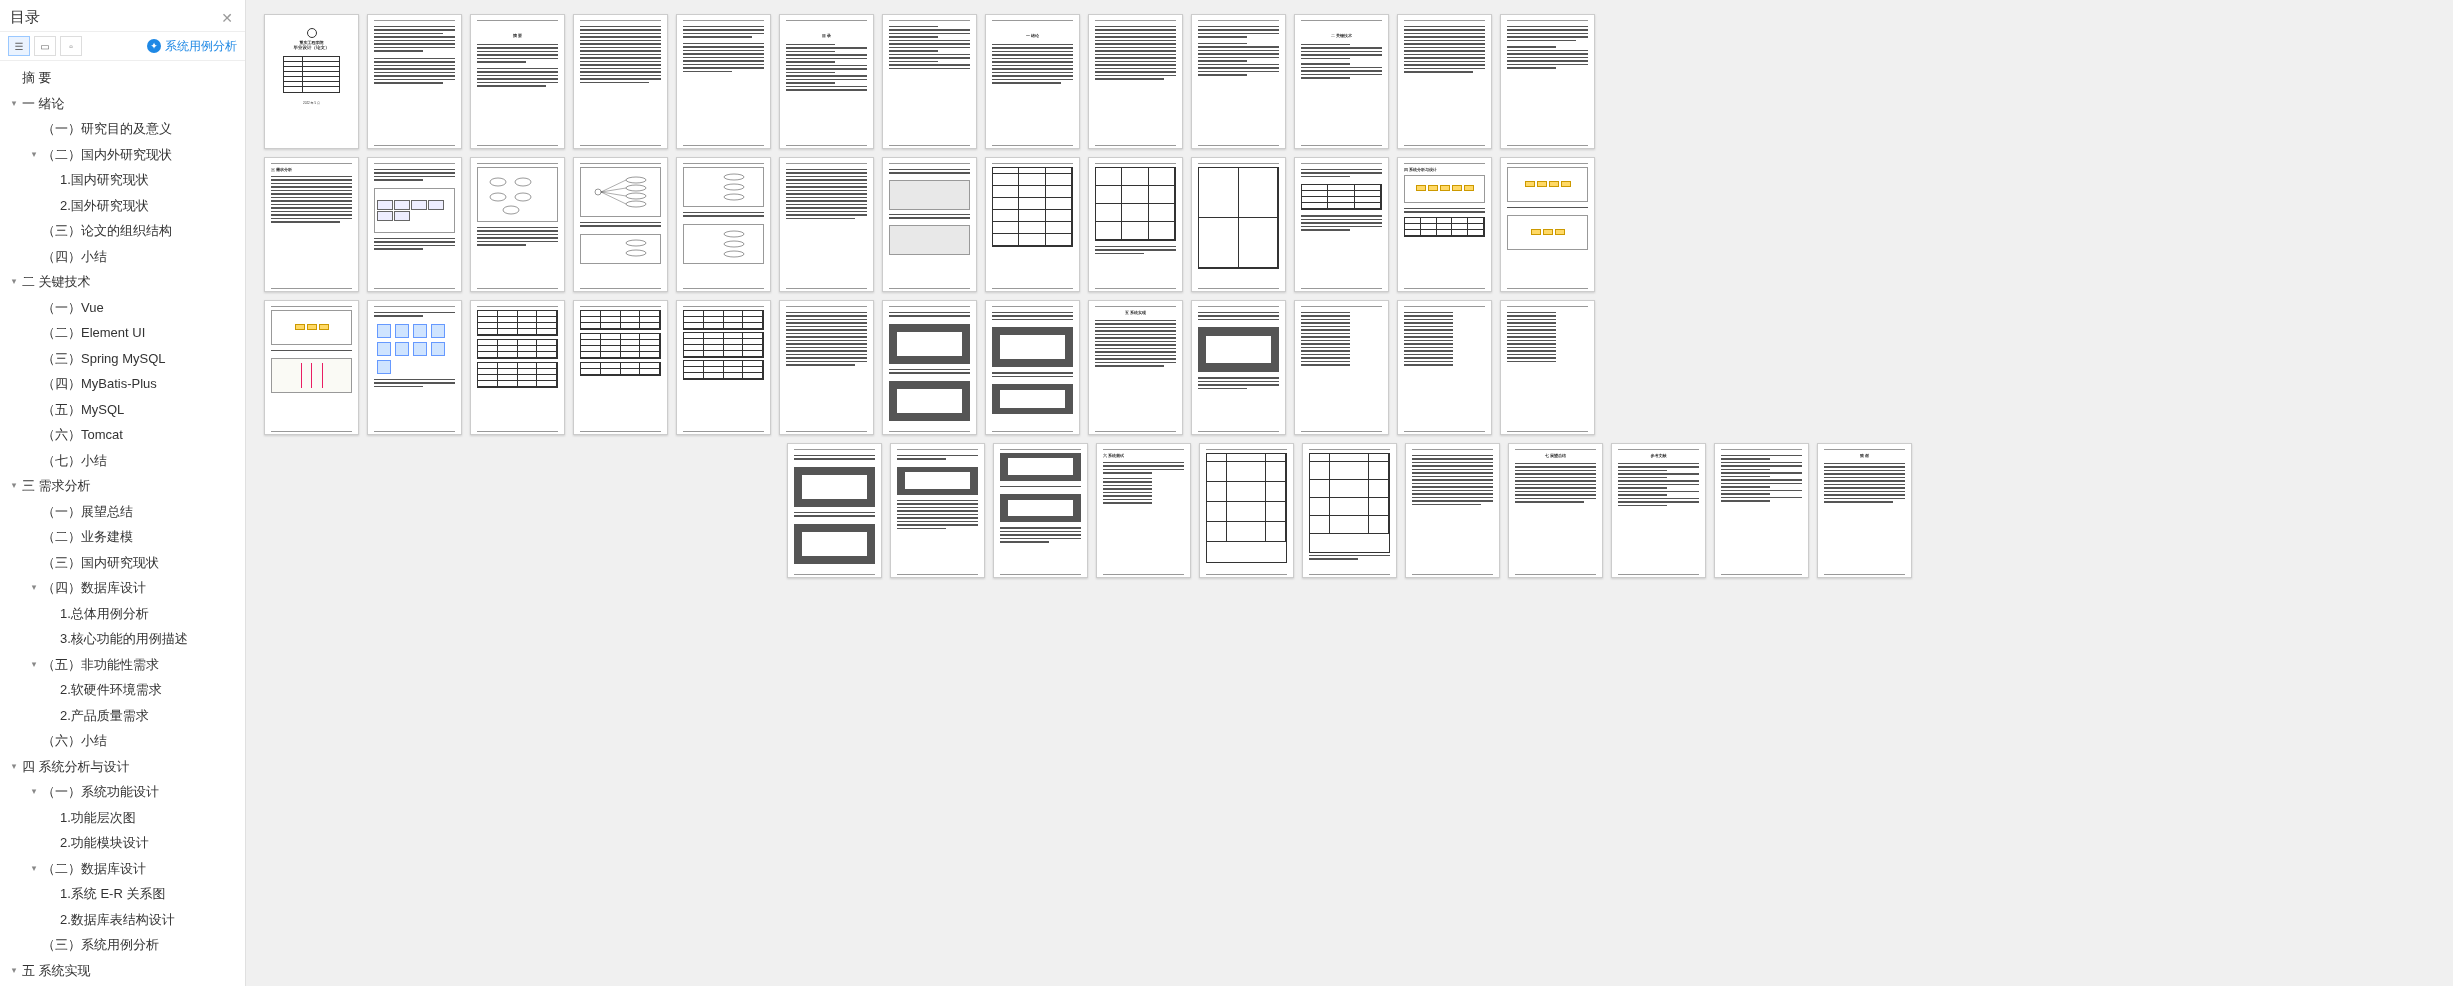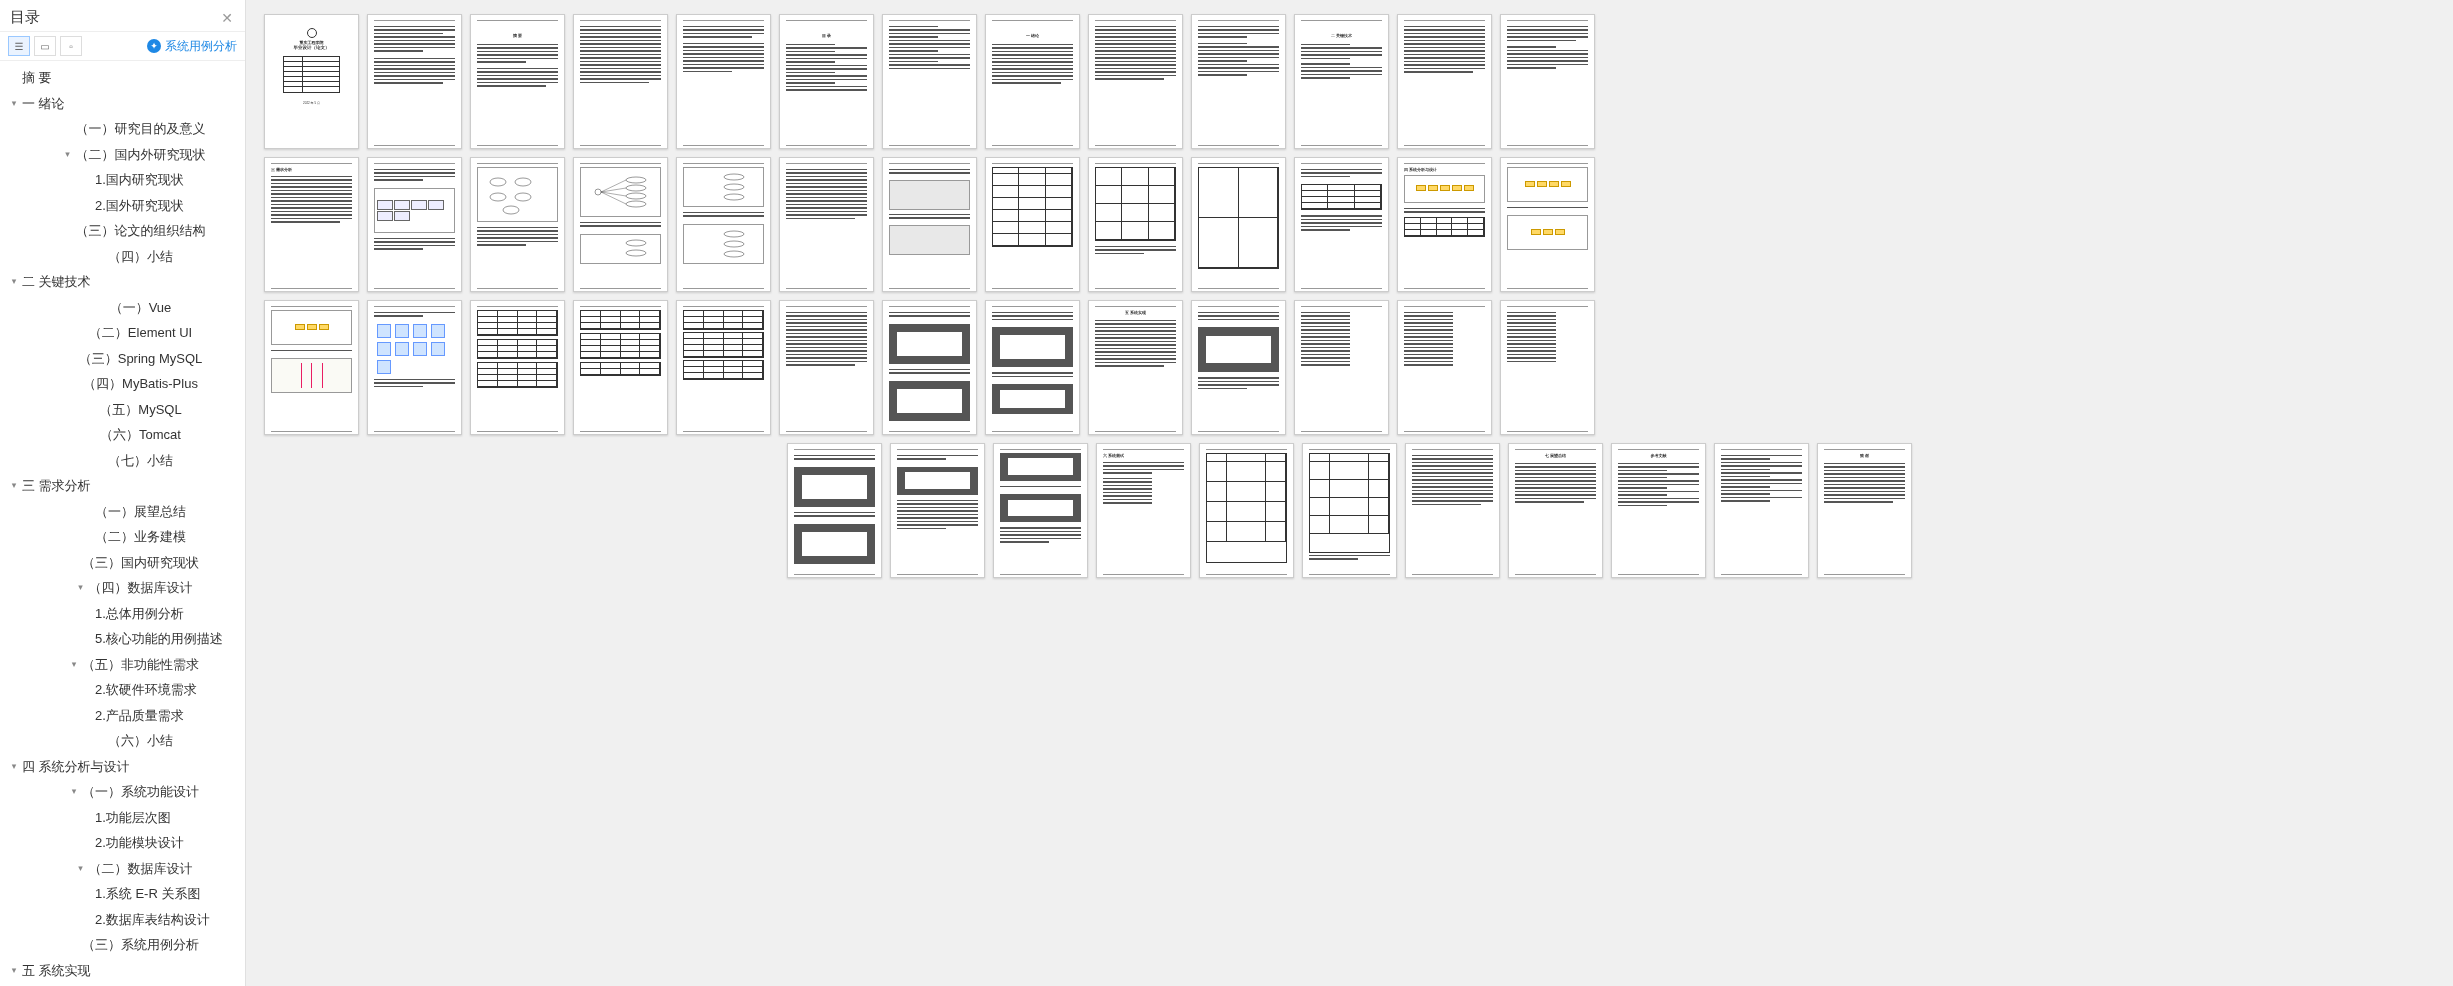--- a/index.html
+++ b/index.html
@@ -15,22 +15,22 @@
   .tb-btn.active{background:#eaf3ff;border-color:#9ac8ff;}
   .spacer{flex:1;}
   .smart-btn{display:flex;align-items:center;color:#1e88e5;cursor:pointer;font-size:12px;}
   .smart-icon{width:14px;height:14px;border-radius:50%;background:#1e88e5;margin-right:4px;display:flex;align-items:center;justify-content:center;color:#fff;font-size:9px;}
   
   .toc{flex:1;overflow-y:auto;padding:4px 0 10px 0;}
   .toc-item{display:flex;align-items:center;padding:3px 6px 3px 6px;cursor:pointer;color:#333;white-space:nowrap;overflow:hidden;text-overflow:ellipsis;font-size:13px;line-height:1.5;}
   .chev{width:12px;display:inline-flex;justify-content:center;color:#888;font-size:9px;margin-right:2px;}
   .indent-0{padding-left:8px;}
   .indent-1{padding-left:8px;}
-  .indent-2{padding-left:28px;justify-content:center;}
-  .indent-3{padding-left:73px;margin-left:8px;}
+  .indent-2{padding-left:28px;}
+  .indent-3{padding-left:46px;}
   
   
   .main{flex:1;overflow:auto;background:#f0f0f0;padding:14px 18px;}
   .thumb-grid{display:flex;flex-wrap:wrap;gap:8px;}
   .thumb-row{display:flex;gap:8px;width:100%;}
   .thumb-row.center{justify-content:center;}
   .thumb{width:95px;height:135px;background:#fff;border:1px solid #ccc;box-shadow:0 1px 2px rgba(0,0,0,0.15);position:relative;overflow:hidden;font-size:3px;padding:5px 6px;color:#333;}
   .thumb-title{text-align:center;font-size:5px;font-weight:bold;margin:12px 0 4px;}
   .thumb-subtitle{text-align:center;font-size:4.5px;font-weight:bold;margin-bottom:6px;}
   .thumb-table{border:0.5px solid #333;margin:3px auto;width:70%;}
@@ -159,21 +159,21 @@
       <div class="toc-item indent-2">
         <span class="chev">▾</span>
         <span>（四）数据库设计</span>
       </div>
       <div class="toc-item indent-3">
         <span class="chev"></span>
         <span>1.总体用例分析</span>
       </div>
       <div class="toc-item indent-3">
         <span class="chev"></span>
-        <span>5.核心功能的用例描述</span>
+        <span>3.核心功能的用例描述</span>
       </div>
       <div class="toc-item indent-2">
         <span class="chev">▾</span>
         <span>（五）非功能性需求</span>
       </div>
       <div class="toc-item indent-3">
         <span class="chev"></span>
         <span>2.软硬件环境需求</span>
       </div>
       <div class="toc-item indent-3">

